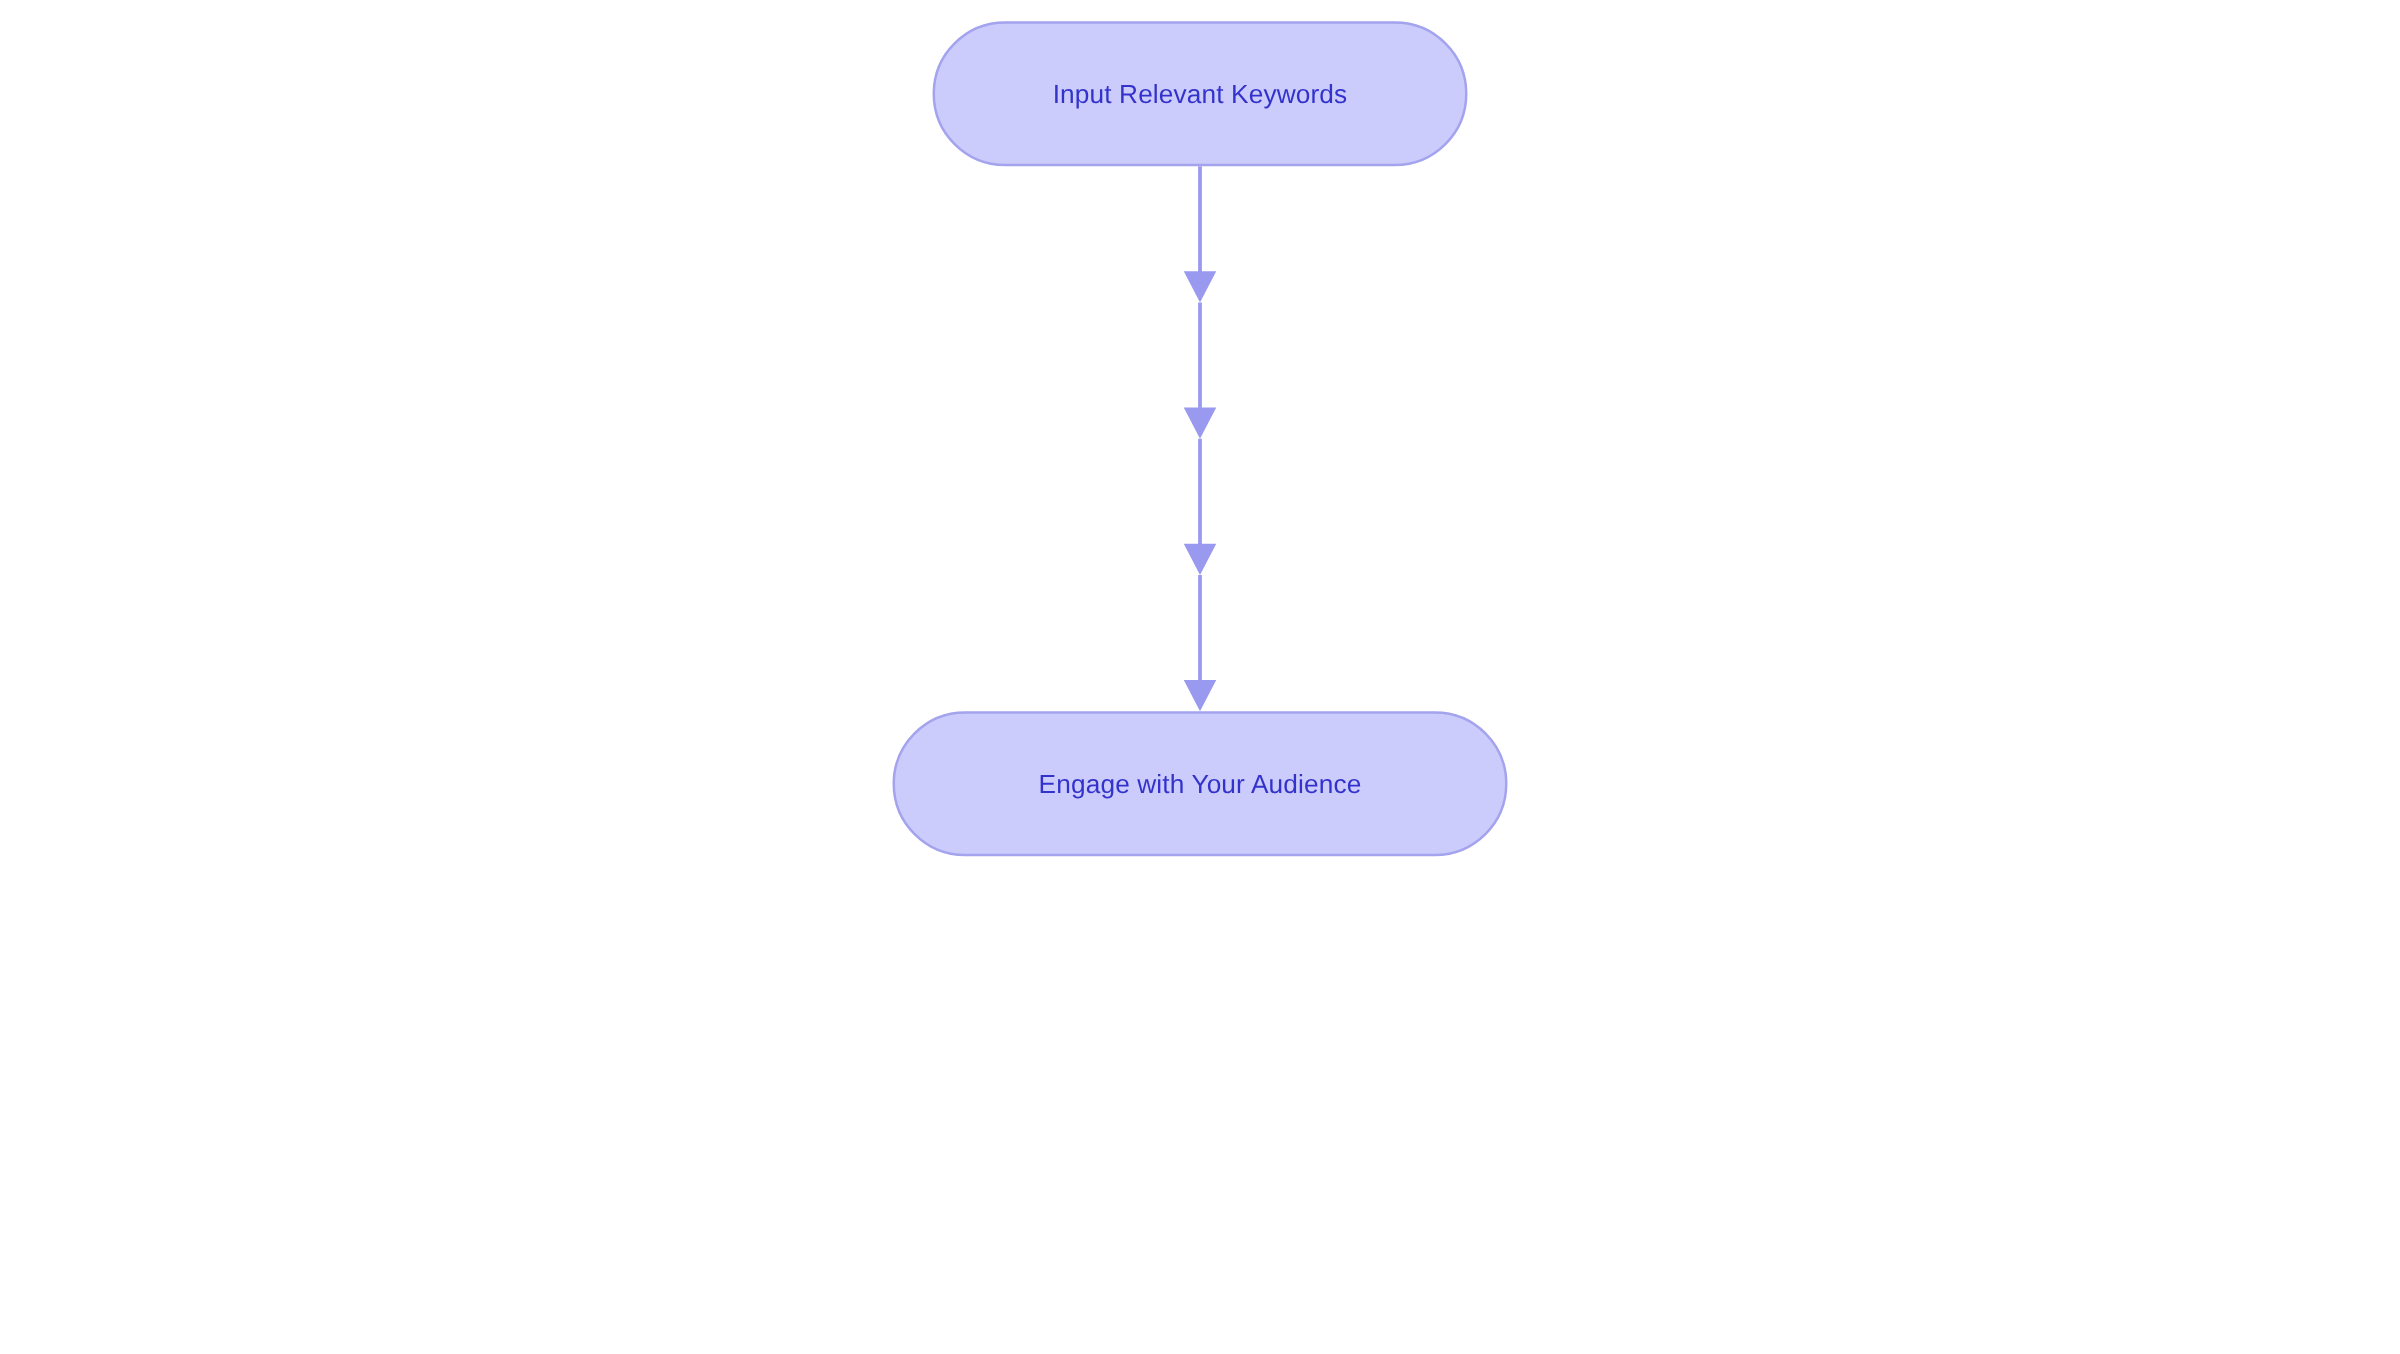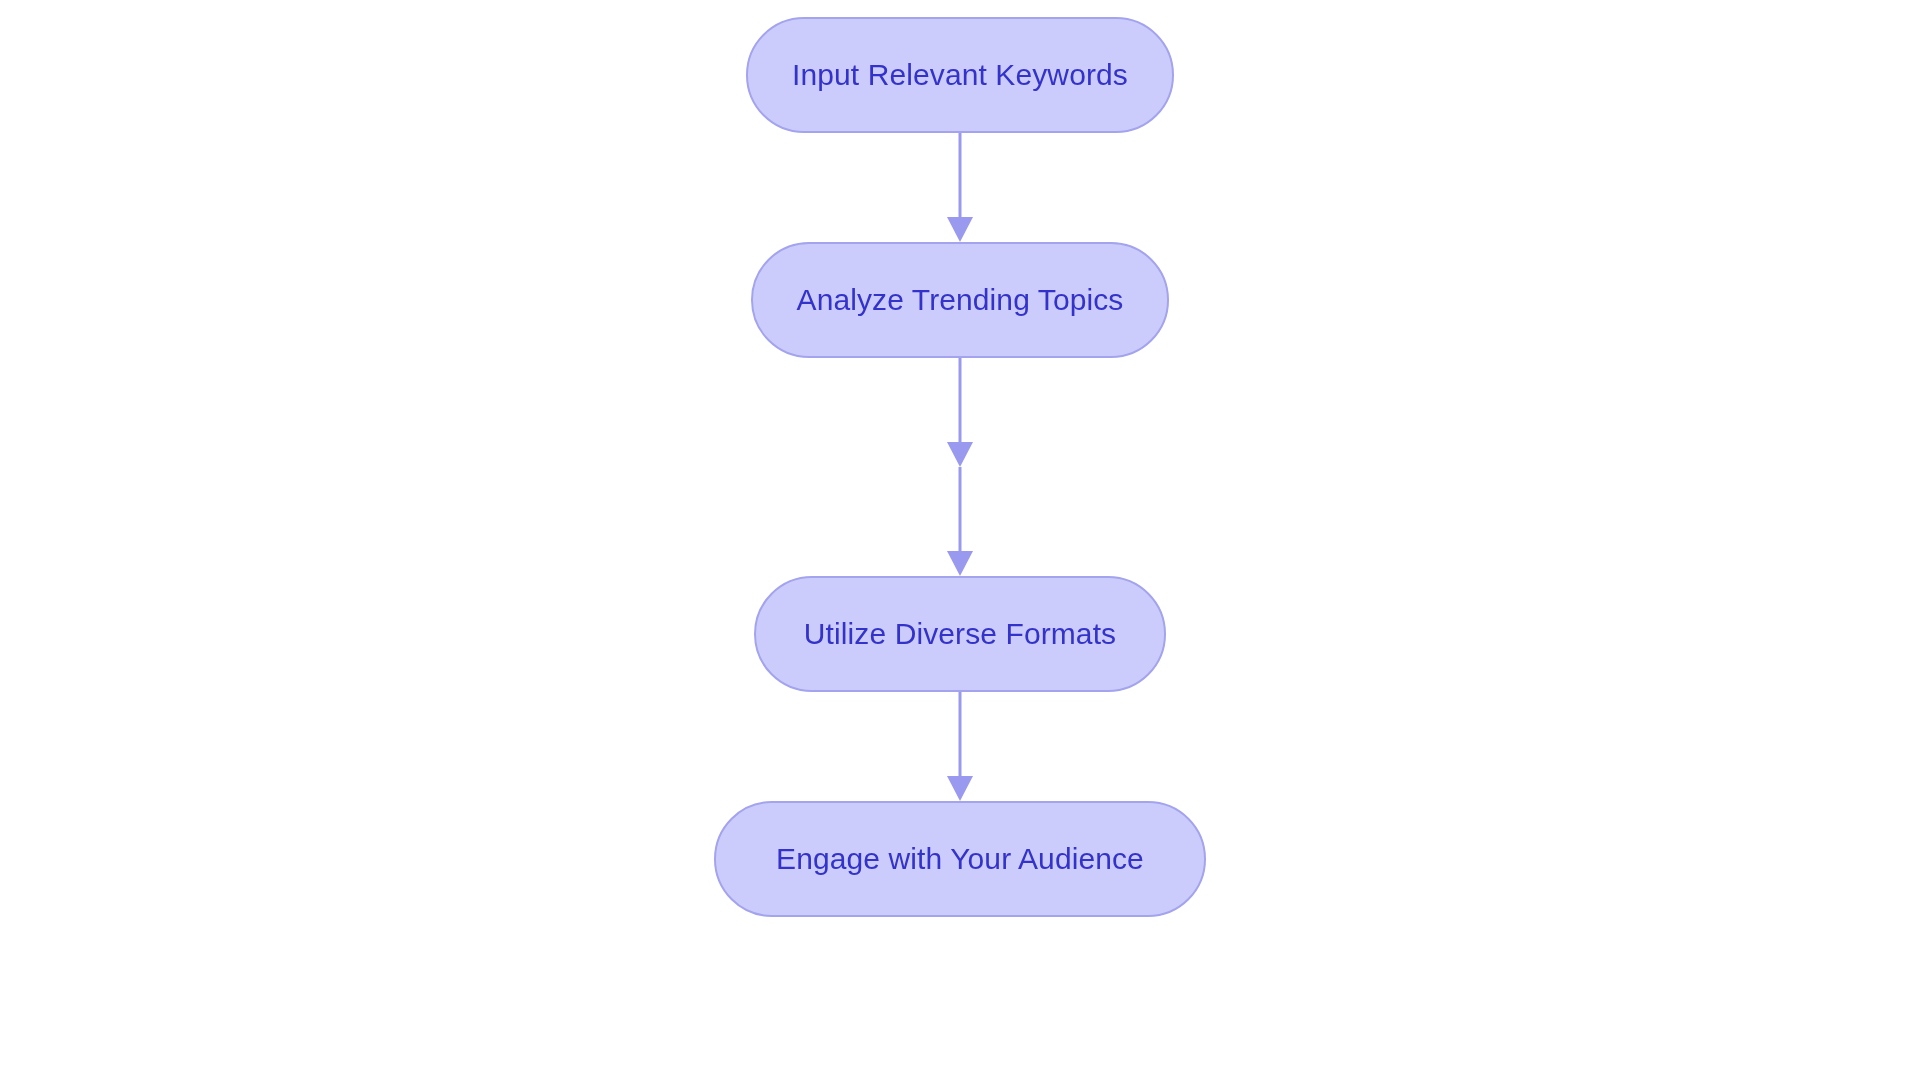--- a/index.html
+++ b/index.html
@@ -43,21 +43,21 @@
     background: #ccccfc;
     border: 2px solid #a3a3ee;
     display: flex;
     align-items: center;
     justify-content: center;
     flex: 0 0 auto;
   }
 
   .node-label {
     color: #3333cc;
-    font-size: 30px;
+    font-size: 21px;
     font-weight: 400;
     line-height: 1;
     letter-spacing: 0.1px;
     white-space: nowrap;
     font-family: "Liberation Sans", "DejaVu Sans", sans-serif;
   }
 
   
   .node.n0 { width: 428px; }
   .node.n1 { width: 418px; }
@@ -103,38 +103,32 @@
 
     <div class="node n0">
       <span class="node-label">Input Relevant Keywords</span>
     </div>
 
     <div class="connector">
       <div class="conn-line"></div>
       <div class="conn-head"></div>
     </div>
 
-    <div class="node n1">
-      <span class="node-label">Analyze Trending Topics</span>
-    </div>
 
     <div class="connector">
       <div class="conn-line"></div>
       <div class="conn-head"></div>
     </div>
 
 
     <div class="connector">
       <div class="conn-line"></div>
       <div class="conn-head"></div>
     </div>
 
-    <div class="node n3">
-      <span class="node-label">Utilize Diverse Formats</span>
-    </div>
 
     <div class="connector">
       <div class="conn-line"></div>
       <div class="conn-head"></div>
     </div>
 
     <div class="node n4">
       <span class="node-label">Engage with Your Audience</span>
     </div>
 

